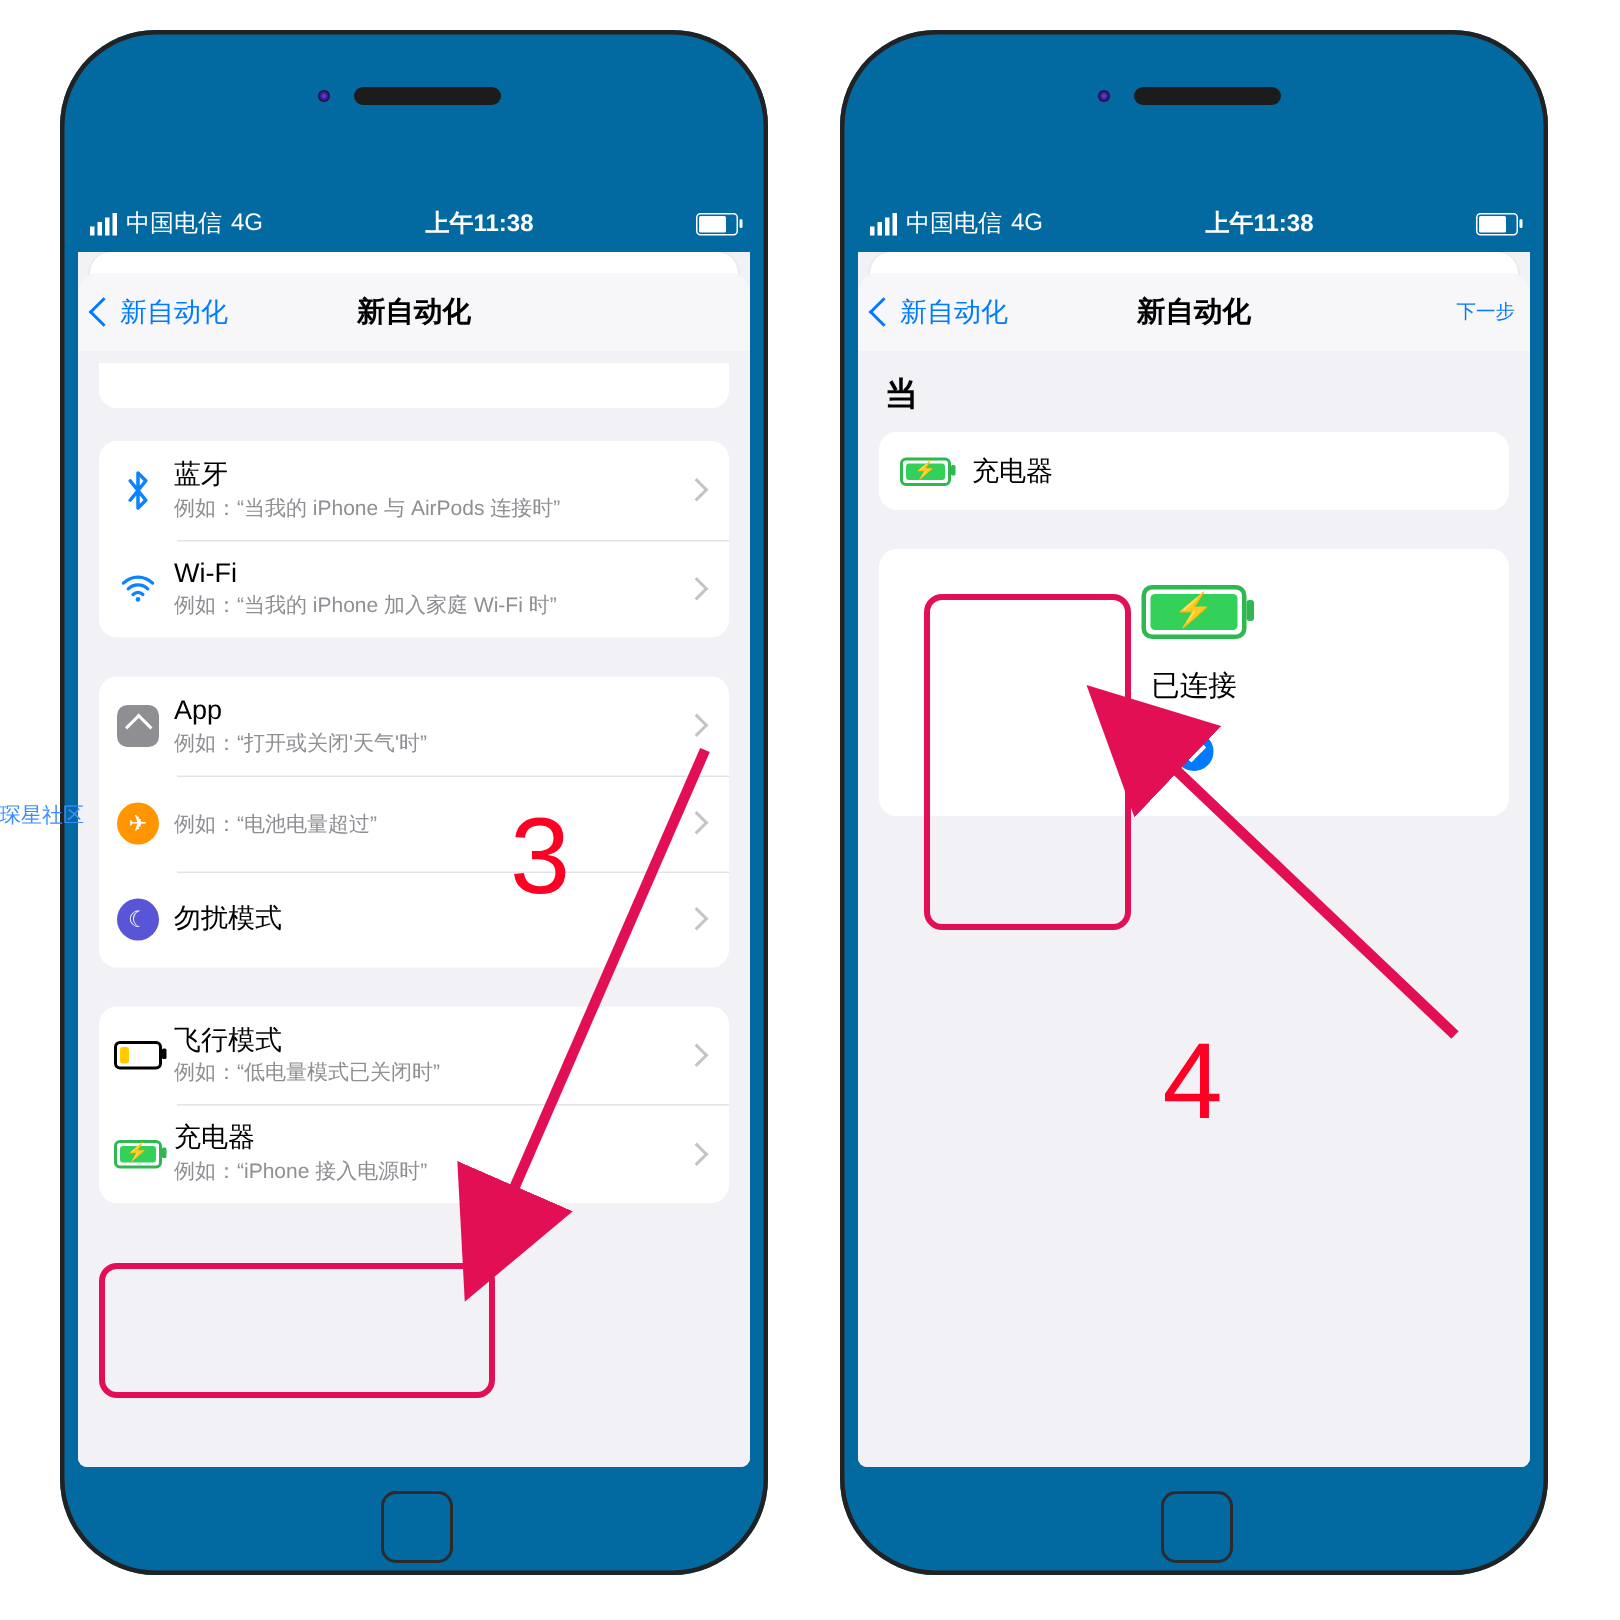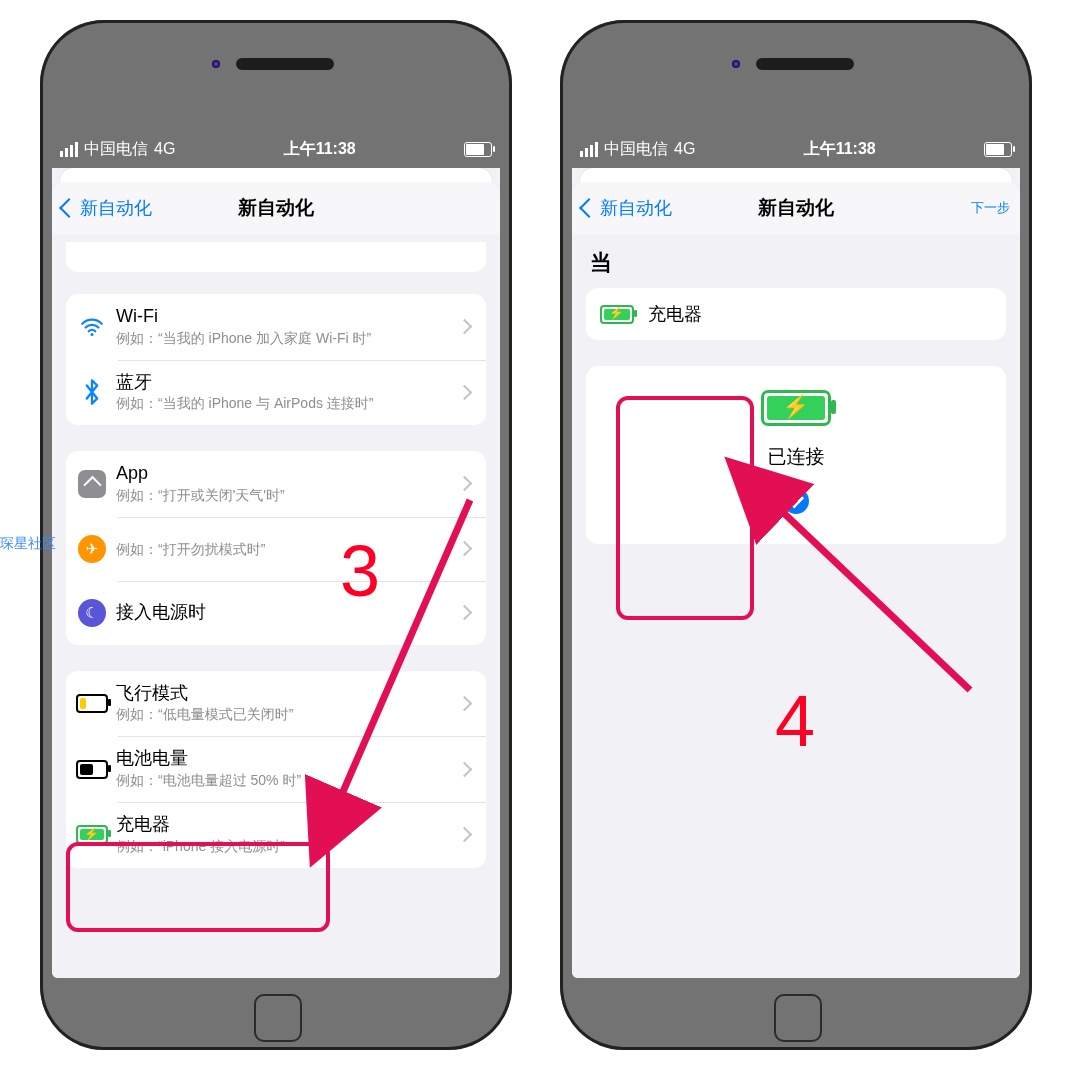--- a/index.html
+++ b/index.html
@@ -18,21 +18,21 @@
     top: 535px;
     font-size: 14px;
     color: #3b8cff;
     z-index: 200;
   }
 
   .phone {
     position: absolute;
     width: 472px;
     height: 1030px;
-    background: #737373;
+    background: #0369a1;
     border-radius: 64px;
     top: 20px;
     box-shadow: inset 0 0 0 3px #222;
   }
   .phone.left  { left: 40px; }
   .phone.right { left: 560px; }
 
   .phone-top {
     position: relative;
     height: 110px;
@@ -308,103 +308,91 @@
         </div>
         <span class="nav-title">新自动化</span>
         <span style="width:60px"></span>
       </div>
 
       <div class="content">
         <div class="group-stub"></div>
 
         <div class="group">
           <div class="row">
+            <span class="ico ic-bt">
+              <svg width="22" height="26" viewBox="0 0 14 20">
+                  <path d="M3 5 L11 15 L7 19 L7 1 L11 5 L3 15" fill="none" stroke="#0a84ff" stroke-width="1.8" stroke-linejoin="round" stroke-linecap="round"></path>
+                </svg>
+            </span>
+            <div class="txt">
+              <div class="t1">蓝牙</div>
+              <div class="t2">例如：“当我的 iPhone 与 AirPods 连接时”</div>
+            </div>
+            <span class="chev-r"></span>
+          </div>
+          <div class="row">
             <span class="ico ic-wifi">
               <svg viewBox="0 0 24 24" fill="none">
                   <path d="M3 9c5-5 13-5 18 0" stroke="#0a84ff" stroke-width="2" stroke-linecap="round"></path>
                   <path d="M6 12.5c3.3-3.3 8.7-3.3 12 0" stroke="#0a84ff" stroke-width="2" stroke-linecap="round"></path>
                   <path d="M9 16c1.7-1.7 4.3-1.7 6 0" stroke="#0a84ff" stroke-width="2" stroke-linecap="round"></path>
                   <circle cx="12" cy="19" r="1.4" fill="#0a84ff"></circle>
                 </svg>
             </span>
             <div class="txt">
               <div class="t1">Wi-Fi</div>
               <div class="t2">例如：“当我的 iPhone 加入家庭 Wi-Fi 时”</div>
             </div>
             <span class="chev-r"></span>
           </div>
-          <div class="row">
-            <span class="ico ic-bt">
-              <svg width="22" height="26" viewBox="0 0 14 20">
-                  <path d="M3 5 L11 15 L7 19 L7 1 L11 5 L3 15" fill="none" stroke="#0a84ff" stroke-width="1.8" stroke-linejoin="round" stroke-linecap="round"></path>
-                </svg>
-            </span>
-            <div class="txt">
-              <div class="t1">蓝牙</div>
-              <div class="t2">例如：“当我的 iPhone 与 AirPods 连接时”</div>
-            </div>
-            <span class="chev-r"></span>
-          </div>
         </div>
 
         <div class="group">
           <div class="row">
             <span class="ico">
                 <span class="ic-app">
                   <span class="arrow"></span>
                 </span>
               </span>
             <div class="txt">
               <div class="t1">App</div>
               <div class="t2">例如：“打开或关闭'天气'时”</div>
             </div>
             <span class="chev-r"></span>
           </div>
           <div class="row">
             <span class="ico">
                 <span class="circ ic-plane">✈</span>
               </span>
             <div class="txt">
-              <div class="t2">例如：“打开勿扰模式时”</div>
+              <div class="t2">例如：“电池电量超过”</div>
             </div>
             <span class="chev-r"></span>
           </div>
           <div class="row">
             <span class="ico">
                 <span class="circ ic-dnd">☾</span>
               </span>
             <div class="txt">
-              <div class="t1">接入电源时</div>
+              <div class="t1">勿扰模式</div>
             </div>
             <span class="chev-r"></span>
           </div>
         </div>
 
         <div class="group">
           <div class="row">
             <span class="ico">
                 <span class="batt low">
                   <span class="f"></span>
                 </span>
               </span>
             <div class="txt">
               <div class="t1">飞行模式</div>
               <div class="t2">例如：“低电量模式已关闭时”</div>
-            </div>
-            <span class="chev-r"></span>
-          </div>
-          <div class="row">
-            <span class="ico">
-                <span class="batt level">
-                  <span class="f"></span>
-                </span>
-              </span>
-            <div class="txt">
-              <div class="t1">电池电量</div>
-              <div class="t2">例如：“电池电量超过 50% 时”</div>
             </div>
             <span class="chev-r"></span>
           </div>
           <div class="row">
             <span class="ico">
                 <span class="batt chg">
                   <span class="f"></span>
                   <span class="bolt">⚡</span>
                 </span>
               </span>

